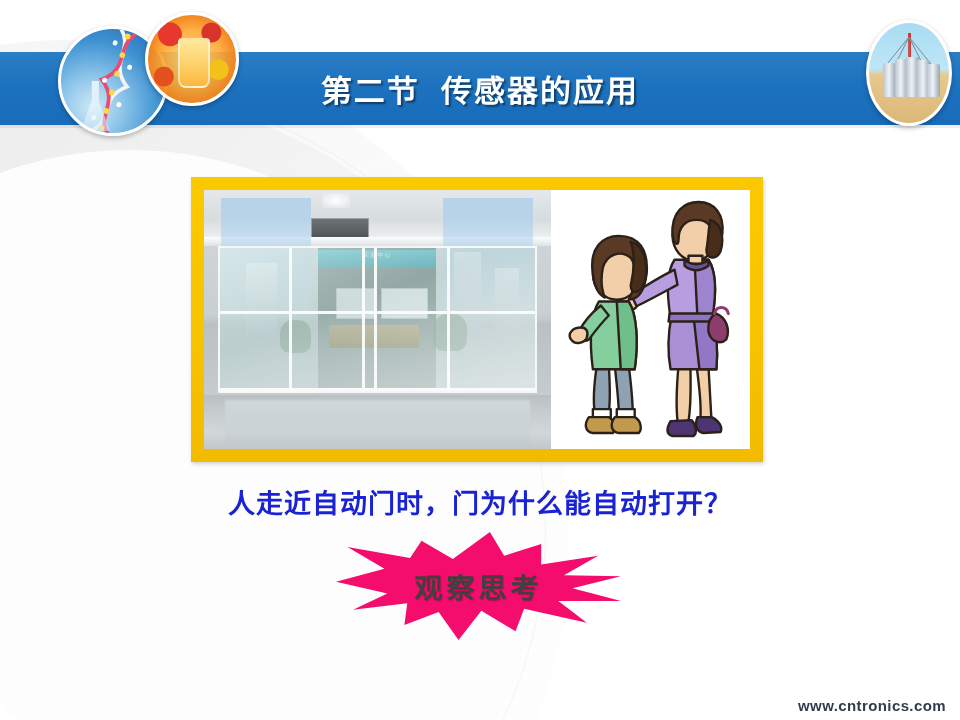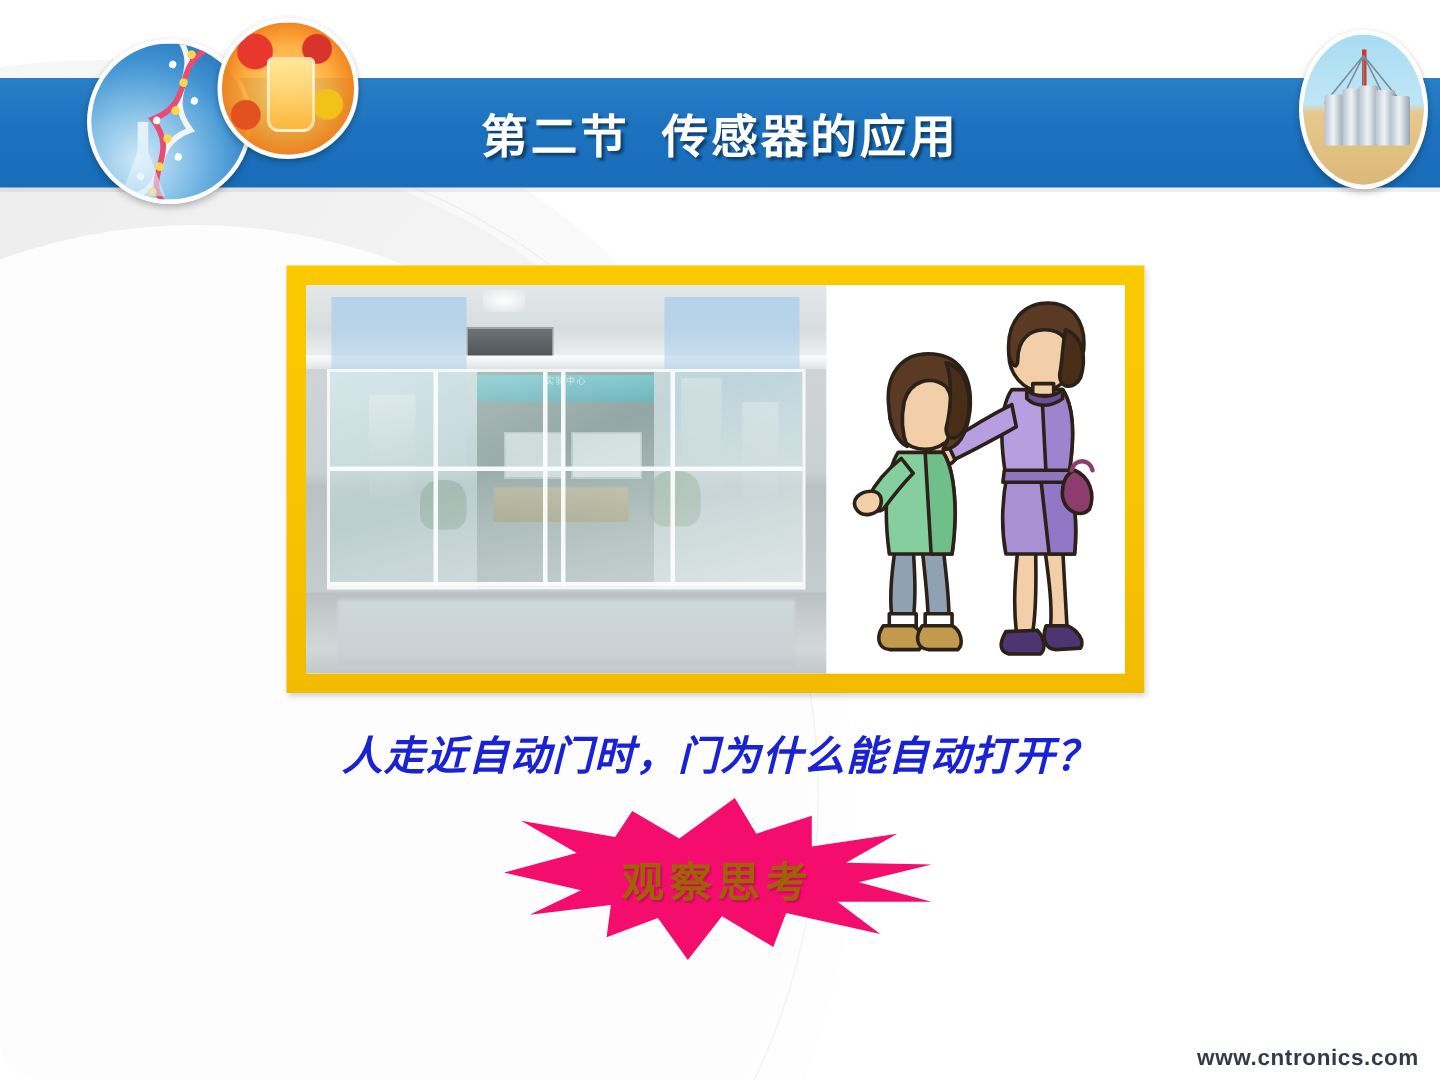--- a/index.html
+++ b/index.html
@@ -205,40 +205,39 @@
   .cartoon{
     position:relative;width:36.5%;height:100%;background:#ffffff;overflow:hidden;
   }
 
   
   .question{
     position:absolute;left:0;top:482px;width:960px;text-align:center;
     color:#1a23d4;font-size:27px;font-weight:bold;letter-spacing:1px;
     text-shadow:1px 1px 1px rgba(255,255,255,.9);
     white-space:pre;
-    font-style:italic;
   }
 
   
   .burst-wrap{
     position:absolute;left:336px;top:532px;width:285px;height:108px;
   }
   .burst-shape{
     position:absolute;inset:0;background:#f40d6c;
     clip-path:polygon(
       0% 46%, 17% 34%, 4% 14%, 26% 24%, 30% 8%, 41% 25%,
       54% 0%, 59% 22%, 72% 11%, 72% 30%, 92% 22%, 80% 40%,
       100% 41%, 83% 52%, 100% 64%, 78% 64%, 88% 84%, 66% 71%,
       63% 92%, 51% 73%, 43% 100%, 36% 74%, 24% 86%, 25% 66%,
       6% 72%, 18% 57%
     );
   }
   .burst-text{
     position:absolute;inset:0;display:flex;align-items:center;justify-content:center;
-    color:#a16207;font-size:28px;font-weight:bold;letter-spacing:4px;
+    color:#404040;font-size:28px;font-weight:bold;letter-spacing:4px;
     text-shadow:1px 1px 1px rgba(120,0,50,.35);
     white-space:pre;
   }
 
   
   .watermark{
     position:absolute;right:14px;bottom:6px;
     color:#0f172a;font-size:15px;font-weight:bold;letter-spacing:.4px;
     opacity:.85;white-space:pre;
   }

